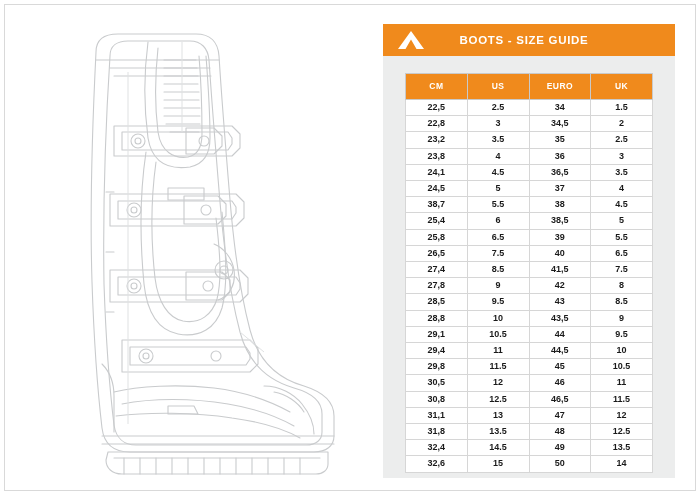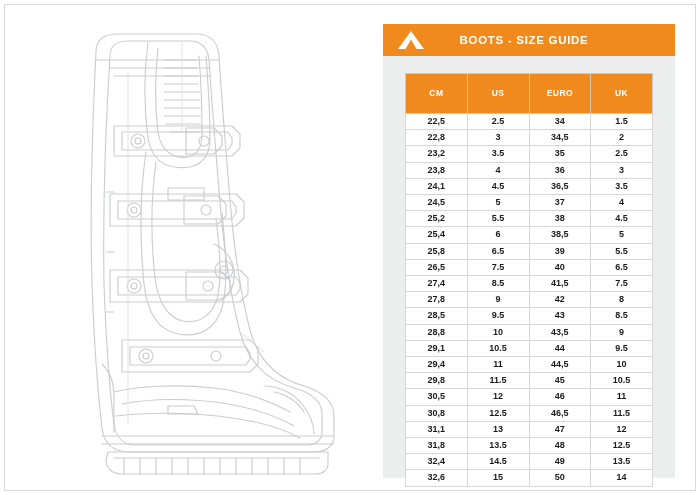--- a/index.html
+++ b/index.html
@@ -94,21 +94,21 @@
     table-layout: fixed;
   }
   table.size-table th {
     background: #f08a1c;
     color: #ffffff;
     font-size: 8.5px;
     font-weight: bold;
     letter-spacing: 0.4px;
     height: 15px;
     line-height: 15px;
-    padding: 12px;
+    padding: 5px;
     border: 1px solid #c9c9c9;
     text-align: center;
   }
   table.size-table td {
     font-size: 9px;
     font-weight: bold;
     color: #1a1a1a;
     height: 15.2px;
     line-height: 15.2px;
     padding: 0;
@@ -276,21 +276,21 @@
               <td>36,5</td>
               <td>3.5</td>
             </tr>
             <tr>
               <td>24,5</td>
               <td>5</td>
               <td>37</td>
               <td>4</td>
             </tr>
             <tr>
-              <td>25,2</td>
+              <td>38,7</td>
               <td>5.5</td>
               <td>38</td>
               <td>4.5</td>
             </tr>
             <tr>
               <td>25,4</td>
               <td>6</td>
               <td>38,5</td>
               <td>5</td>
             </tr>

